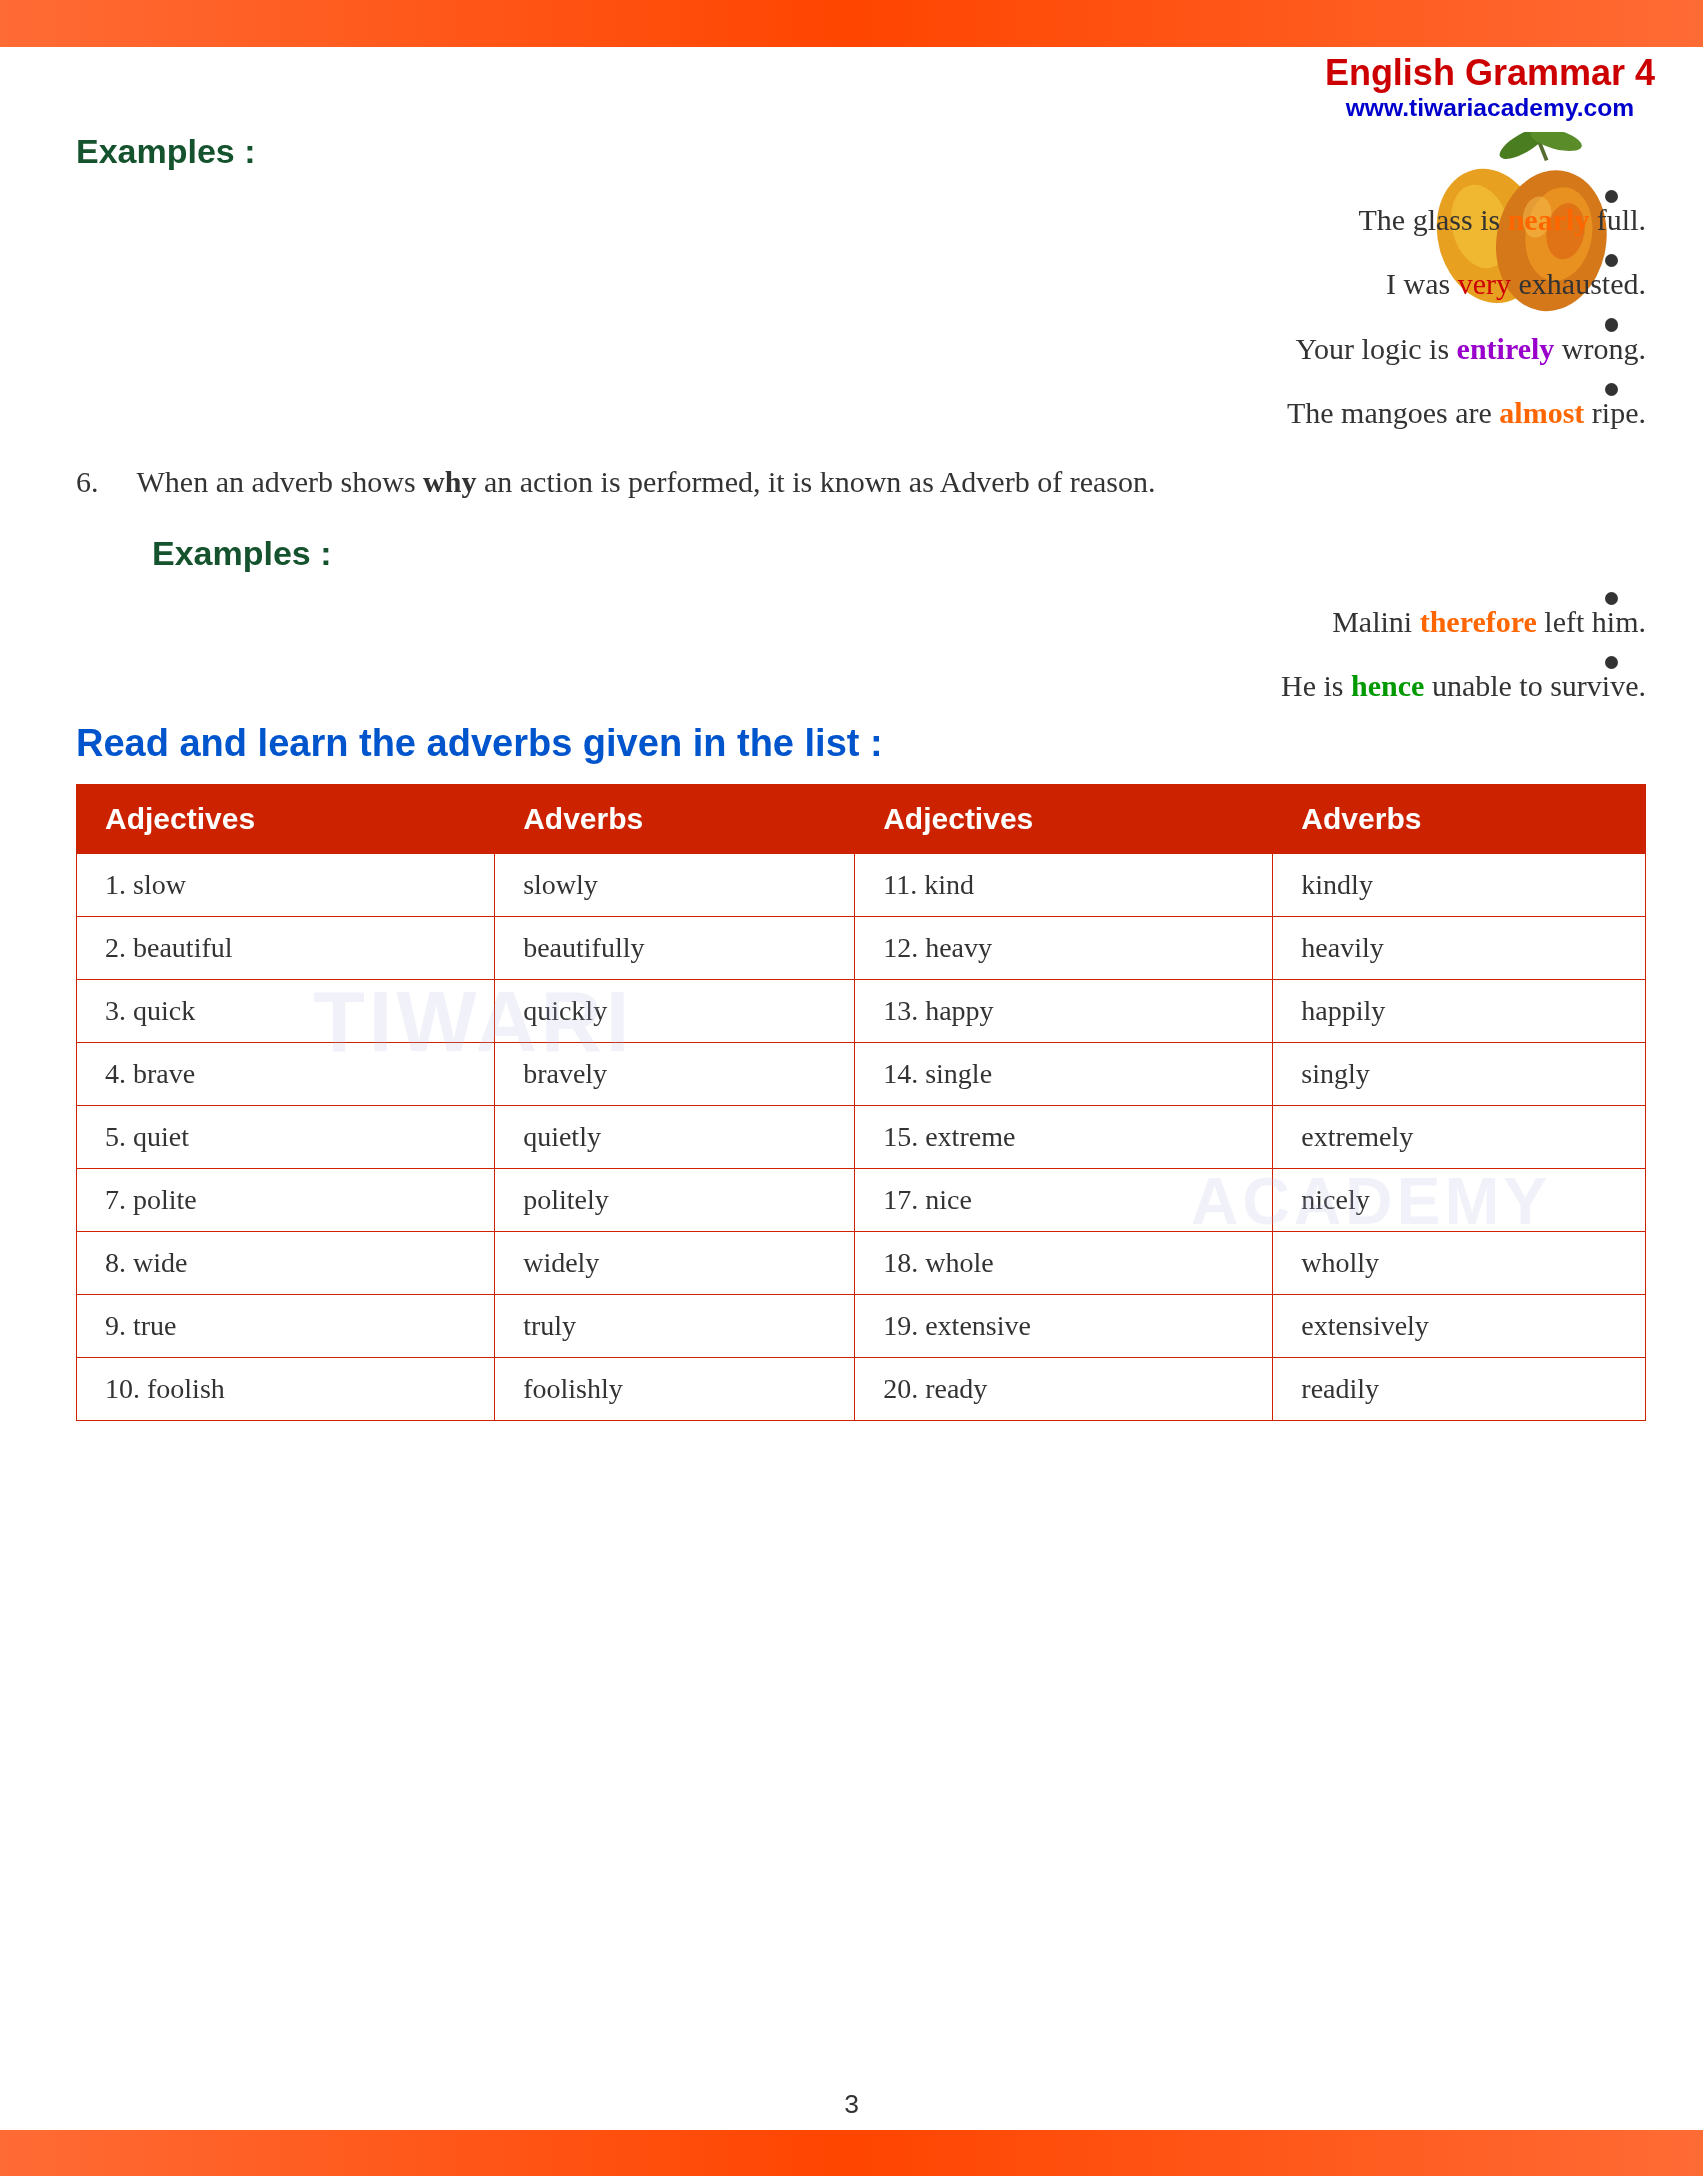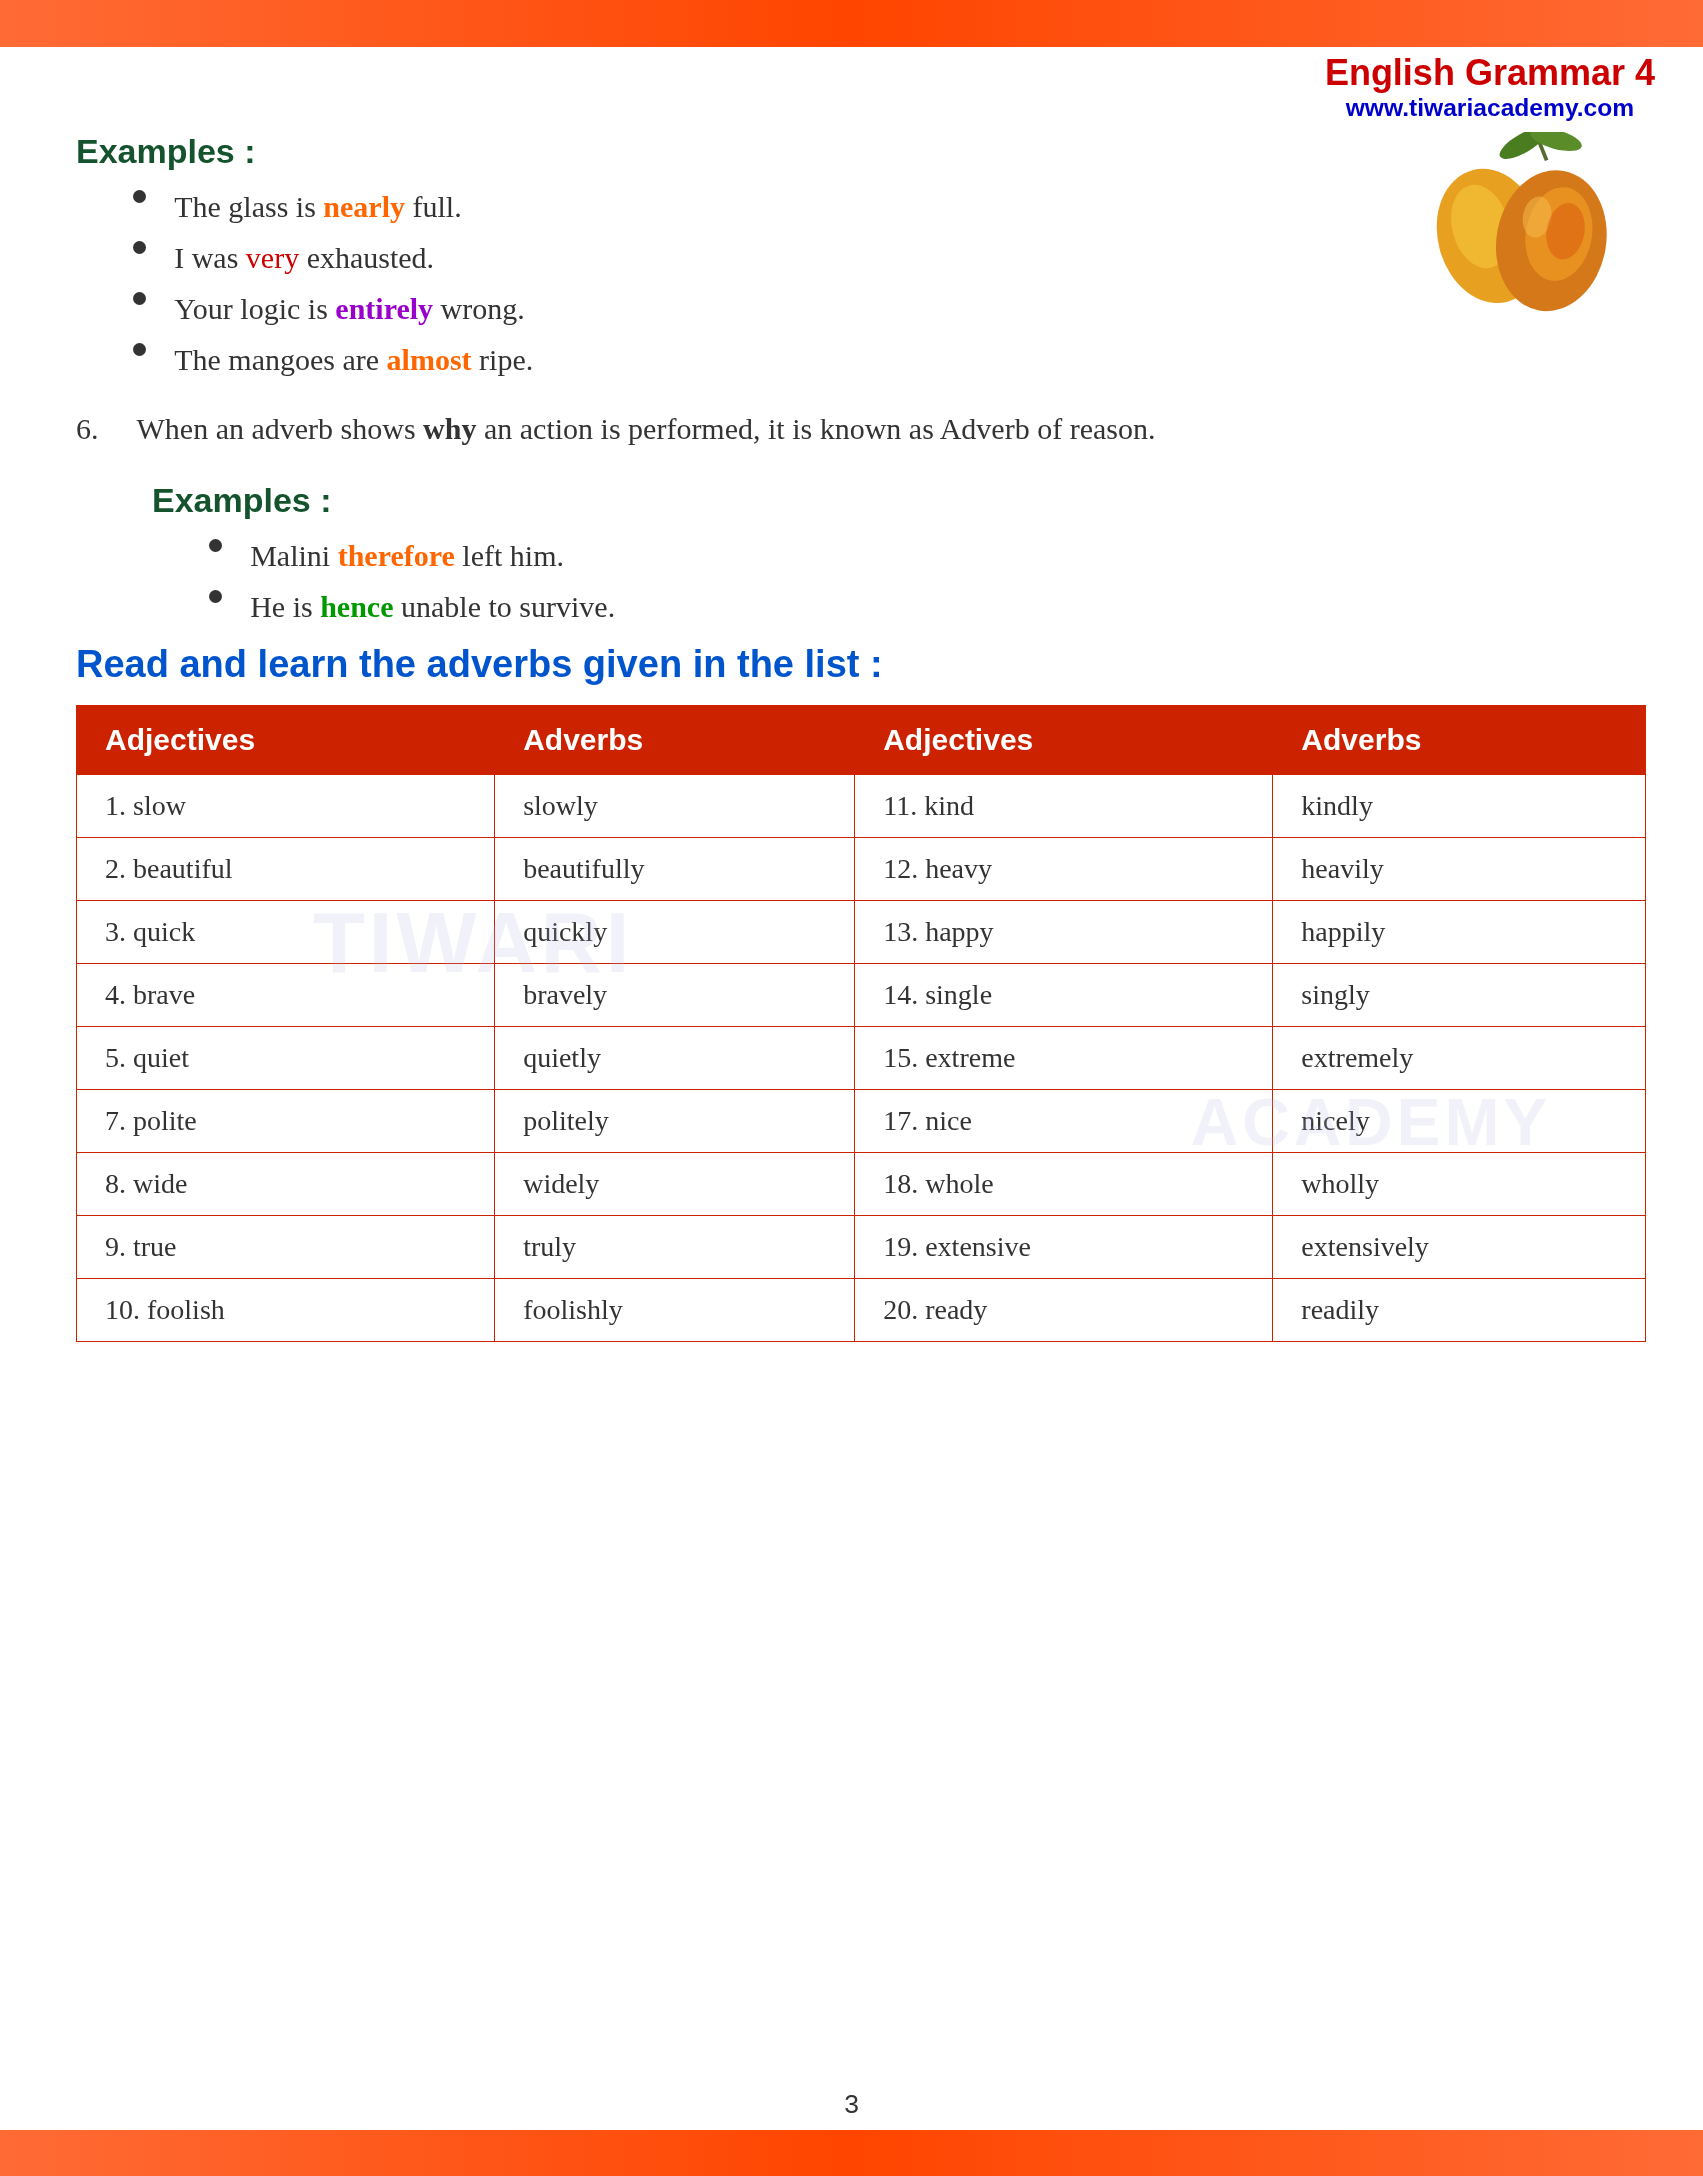--- a/index.html
+++ b/index.html
@@ -73,21 +73,22 @@
       list-style: none;
       margin-left: 57px;
       margin-bottom: 19px;
     }
 
     .examples-list li {
       font-size: 30px;
       color: #333;
       margin-bottom: 17px;
       display: flex;
-      align-items: flex-start;
+      align-items: flex-end;
+      flex-direction: column;
     }
 
     .bullet {
       width: 13.2px;
       height: 13.2px;
       background: #333;
       border-radius: 50%;
       margin-right: 28px;
       flex-shrink: 0;
     }

